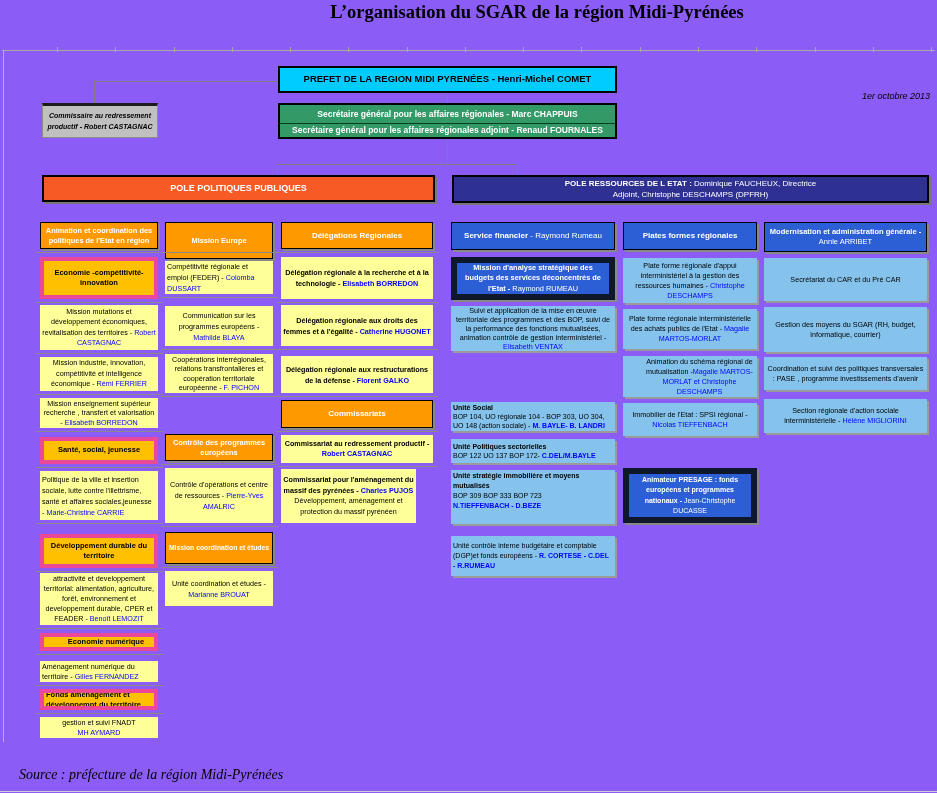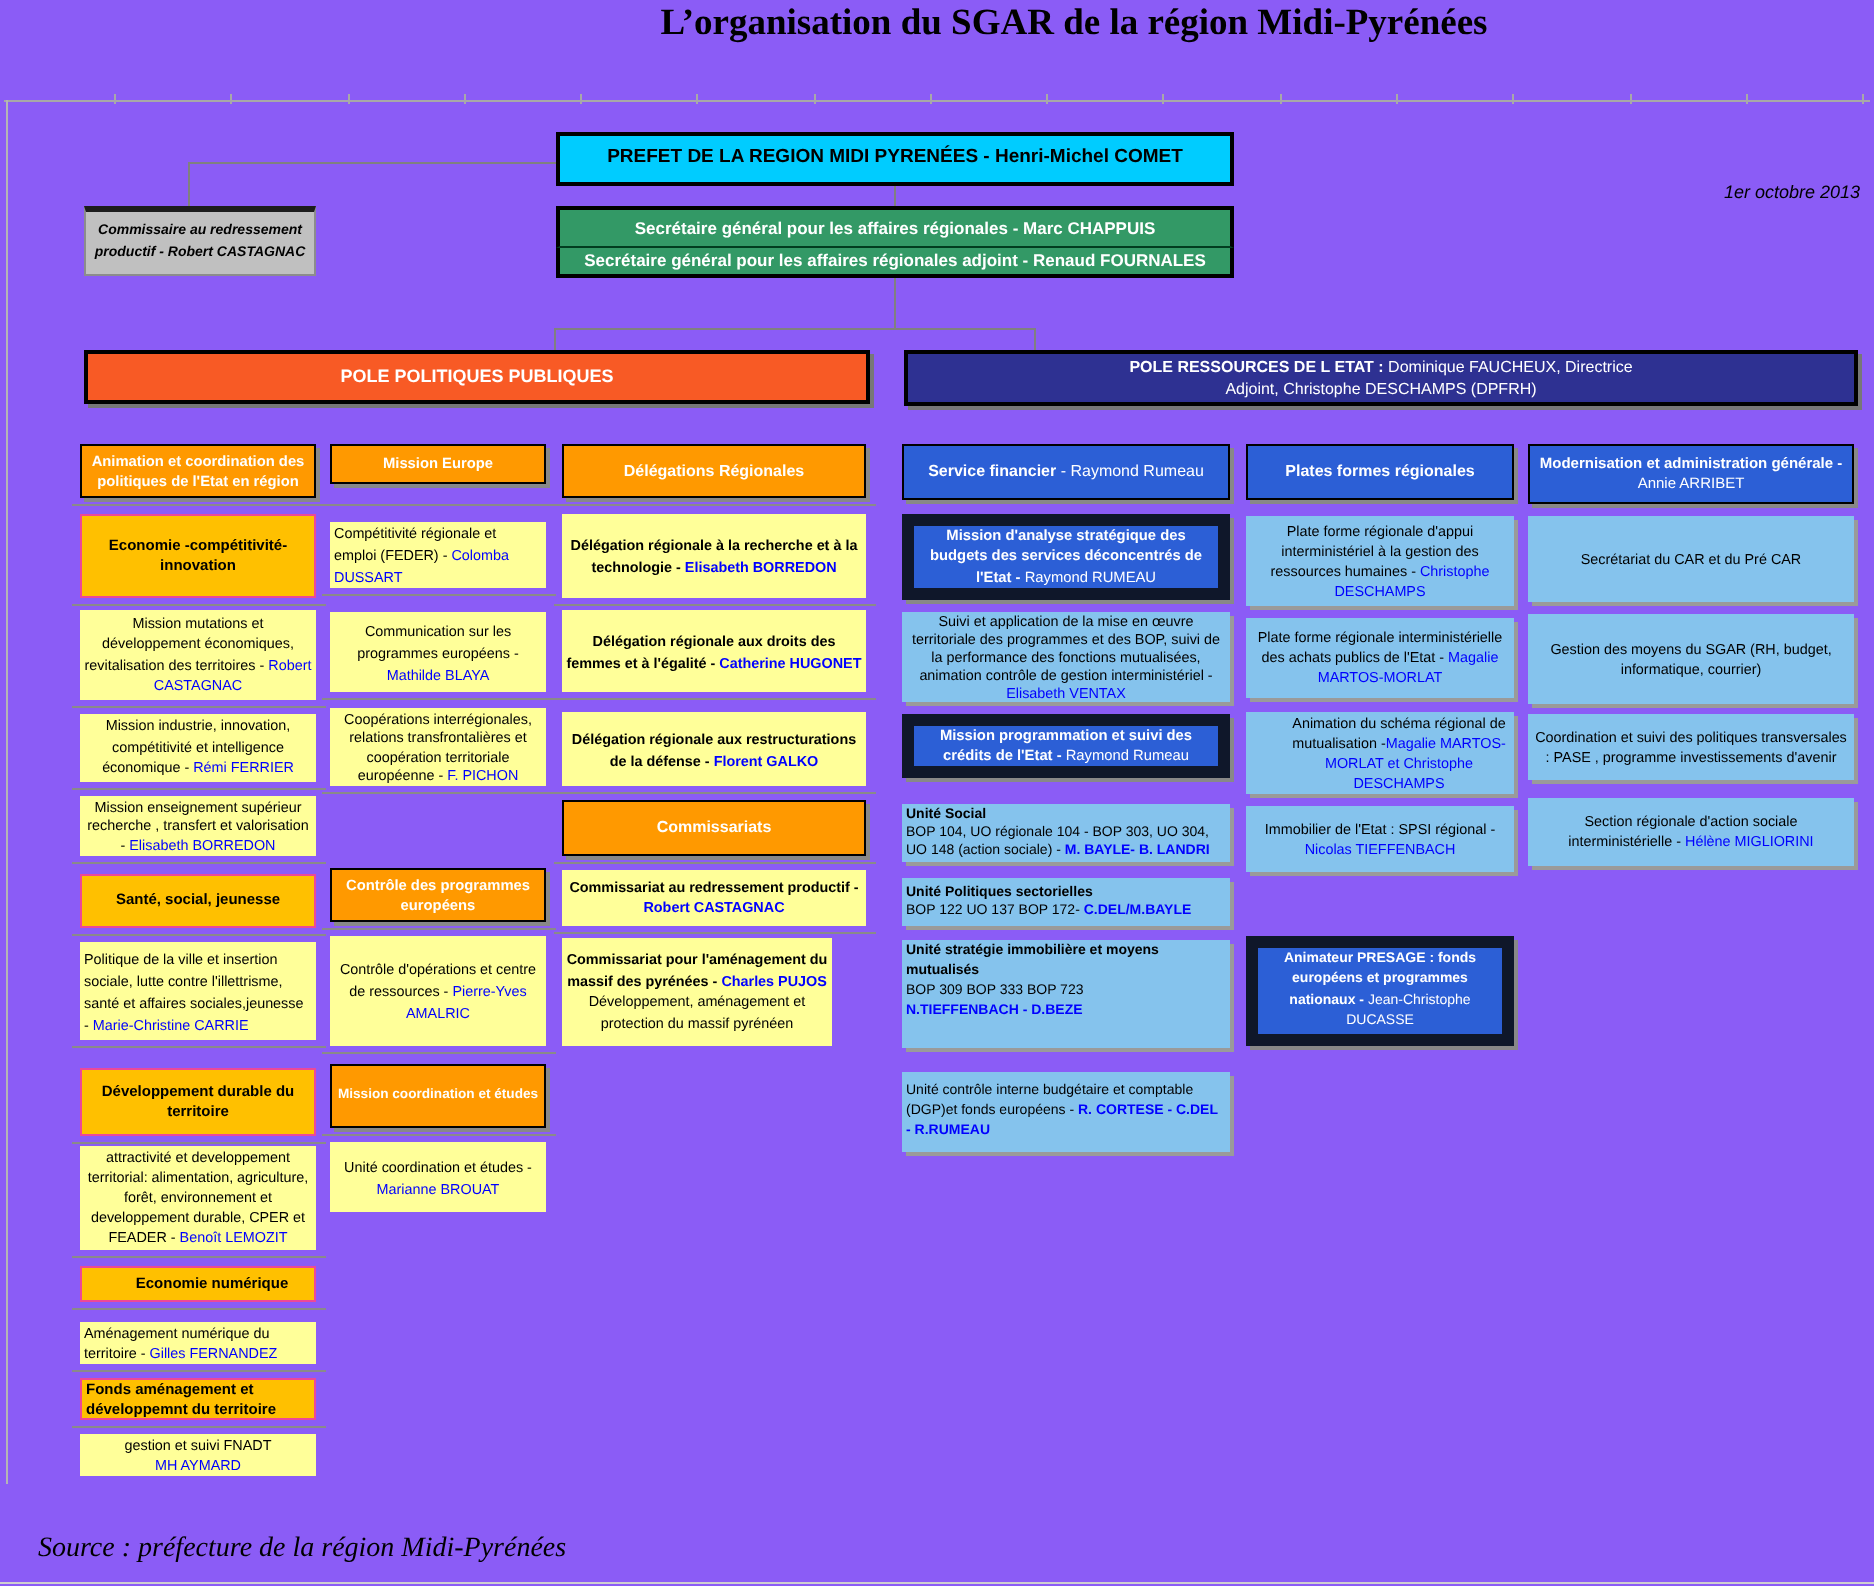--- a/index.html
+++ b/index.html
@@ -17,21 +17,21 @@
   .node.al{text-align:left;}
   .node.vt{justify-content:flex-start;}
   .node .txt{width:100%;padding:1px 2px;box-sizing:border-box;}
   .st-cyan{background:#00CCFF;border:2px solid #000;font-size:9.5px;font-weight:bold;}
   .st-green1{background:#339966;border:2px solid #000;border-bottom:1px solid #013d1f;color:#fff;font-weight:bold;font-size:8.5px;}
   .st-green2{background:#339966;border:2px solid #000;border-top:none;color:#fff;font-weight:bold;font-size:8.5px;}
   .st-gray{background:#C0C0C0;border:1px solid #8c8c8c;border-top:3px solid #1c1c1c;font-style:italic;font-weight:bold;font-size:7px;line-height:10.5px;}
   .st-poleL{background:#F85A25;border:2px solid #000;color:#fff;font-weight:bold;font-size:9px;box-shadow:2px 2px 0 #777;}
   .st-poleR{background:#2E3192;border:2px solid #000;color:#fff;font-size:8px;line-height:11px;box-shadow:2px 2px 0 #777;}
   .st-hdrL{background:#FF9900;border:1px solid #000;color:#fff;font-weight:bold;font-size:7.4px;line-height:10px;box-shadow:2px 2px 0 #888;}
-  .st-gold{background:#FFC000;border:1px solid #ec4899;font-weight:bold;font-size:7.5px;}
+  .st-gold{background:#FFC000;border:4px solid #ec4899;font-weight:bold;font-size:7.5px;}
   .st-pale{background:#FFFF99;}
   .st-hdrR{background:#2C5FD6;border:1px solid #000;color:#fff;font-size:7.5px;line-height:10.5px;box-shadow:2px 2px 0 #888;}
   .st-mblue{background:#2C5FD6;border:6px solid #0f172a;color:#fff;box-shadow:2px 2px 0 #888;font-size:7.4px;line-height:10.5px;}
   .st-lblue{background:#85C3ED;box-shadow:2px 2px 0 #9a9a9a;font-size:7.2px;line-height:10px;}
   .s-b{font-weight:bold;}
   .s-u{color:#0000FF;}
   .s-ub{color:#0000FF;font-weight:bold;}
   .s-wb{font-weight:bold;}
 </style>
 </head>
@@ -106,21 +106,21 @@
       <div class="txt"><span class="s-n">Aménagement numérique du territoire - </span><span class="s-u">Gilles FERNANDEZ</span></div>
     </div>
     <div class="sep" style="left: 36px; width: 127px; top: 685px;"></div>
     <div class="node st-gold al" style="left: 40px; top: 689px; width: 118px; height: 21px; line-height: 9.5px;">
       <div class="txt"><span class="s-b">Fonds aménagement et développemnt du territoire</span></div>
     </div>
     <div class="sep" style="left: 36px; width: 127px; top: 713px;"></div>
     <div class="node st-pale" style="left: 40px; top: 717px; width: 118px; height: 21px; line-height: 10px;">
       <div class="txt"><span class="s-n">gestion et suivi FNADT</span><br><span class="s-u">MH AYMARD</span></div>
     </div>
-    <div class="node st-hdrL" style="left: 165px; top: 222px; width: 108px; height: 20px;">
+    <div class="node st-hdrL" style="left: 165px; top: 222px; width: 108px; height: 37px;">
       <div class="txt"><span class="s-wb">Mission Europe</span></div>
     </div>
     <div class="sep" style="left: 161px; width: 117px; top: 252px;"></div>
     <div class="node st-pale al" style="left: 165px; top: 261px; width: 108px; height: 33px; line-height: 11px;">
       <div class="txt"><span class="s-n">Compétitivité régionale et emploi (FEDER) - </span><span class="s-u">Colomba DUSSART</span></div>
     </div>
     <div class="sep" style="left: 161px; width: 117px; top: 297px;"></div>
     <div class="node st-pale" style="left: 165px; top: 306px; width: 108px; height: 40px; line-height: 11px;">
       <div class="txt"><span class="s-n">Communication sur les programmes européens - </span><span class="s-u">Mathilde BLAYA</span></div>
     </div>
@@ -172,23 +172,20 @@
       <div class="txt"><span class="s-b">Commissariat pour l'aménagement du massif des pyrénées - </span><span class="s-ub">Charles PUJOS</span><br><span class="s-n">Développement, aménagement et protection du massif pyrénéen</span></div>
     </div>
     <div class="node st-hdrR" style="left: 451px; top: 222px; width: 164px; height: 28px; font-size: 8px;">
       <div class="txt"><span class="s-wb">Service financier</span><span class="s-w"> - Raymond Rumeau</span></div>
     </div>
     <div class="node st-mblue" style="left: 451px; top: 257px; width: 164px; height: 43px;">
       <div class="txt"><span class="s-wb">Mission d'analyse stratégique des budgets des services déconcentrés de l'Etat - </span><span class="s-w">Raymond RUMEAU</span></div>
     </div>
     <div class="node st-lblue" style="left: 451px; top: 306px; width: 164px; height: 45px; line-height: 9px;">
       <div class="txt"><span class="s-n">Suivi et application de la mise en œuvre territoriale des programmes et des BOP, suivi de la performance des fonctions mutualisées, animation contrôle de gestion interministériel - </span><span class="s-u">Elisabeth VENTAX</span></div>
-    </div>
-    <div class="node st-mblue" style="left: 451px; top: 357px; width: 164px; height: 32px;">
-      <div class="txt"><span class="s-wb">Mission programmation et suivi des crédits de l'Etat - </span><span class="s-w">Raymond Rumeau</span></div>
     </div>
     <div class="node st-lblue al" style="left: 451px; top: 402px; width: 164px; height: 29px; font-size: 7px; line-height: 9px;">
       <div class="txt"><span class="s-b">Unité Social</span><br><span class="s-n">BOP 104, UO régionale 104 - BOP 303, UO 304, UO 148 (action sociale) - </span><span class="s-ub">M. BAYLE- B. LANDRI</span></div>
     </div>
     <div class="node st-lblue al" style="left: 451px; top: 439px; width: 164px; height: 24px; font-size: 7px; line-height: 9.5px;">
       <div class="txt"><span class="s-b">Unité Politiques sectorielles</span><br><span class="s-n">BOP 122 UO 137 BOP 172- </span><span class="s-ub">C.DEL/M.BAYLE</span></div>
     </div>
     <div class="node st-lblue al vt" style="left: 451px; top: 470px; width: 164px; height: 54px; font-size: 7px; line-height: 10px;">
       <div class="txt"><span class="s-b">Unité stratégie immobilière et moyens mutualisés</span><br><span class="s-n">BOP 309 BOP 333 BOP 723</span><br><span class="s-ub"> N.TIEFFENBACH - D.BEZE</span></div>
     </div>

